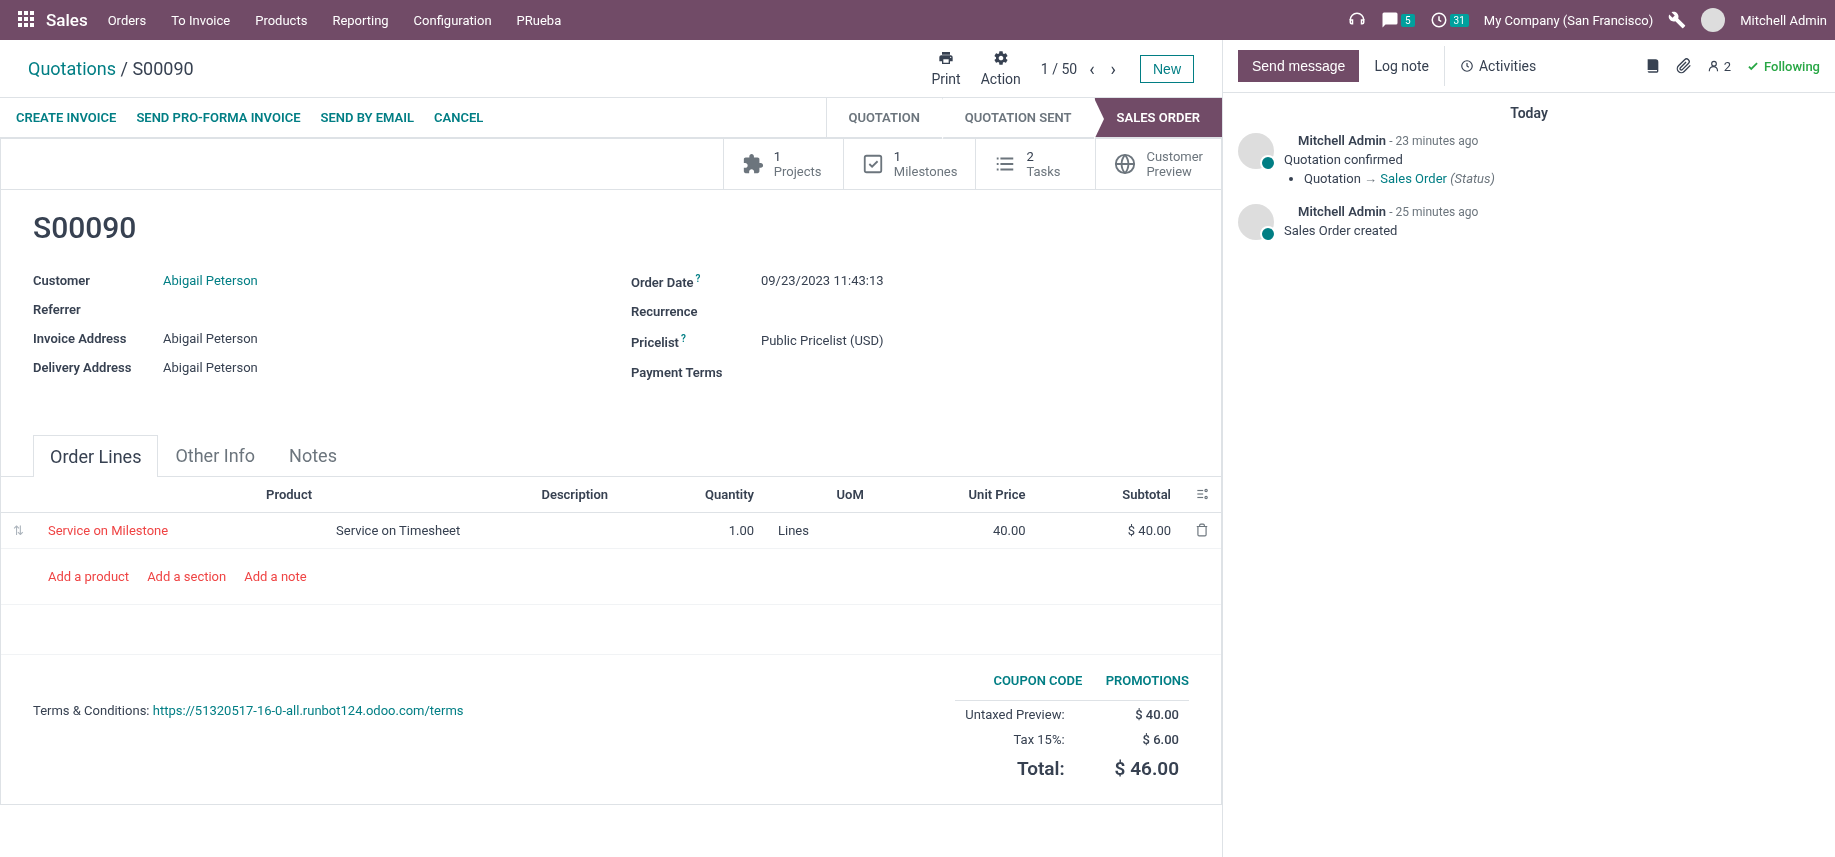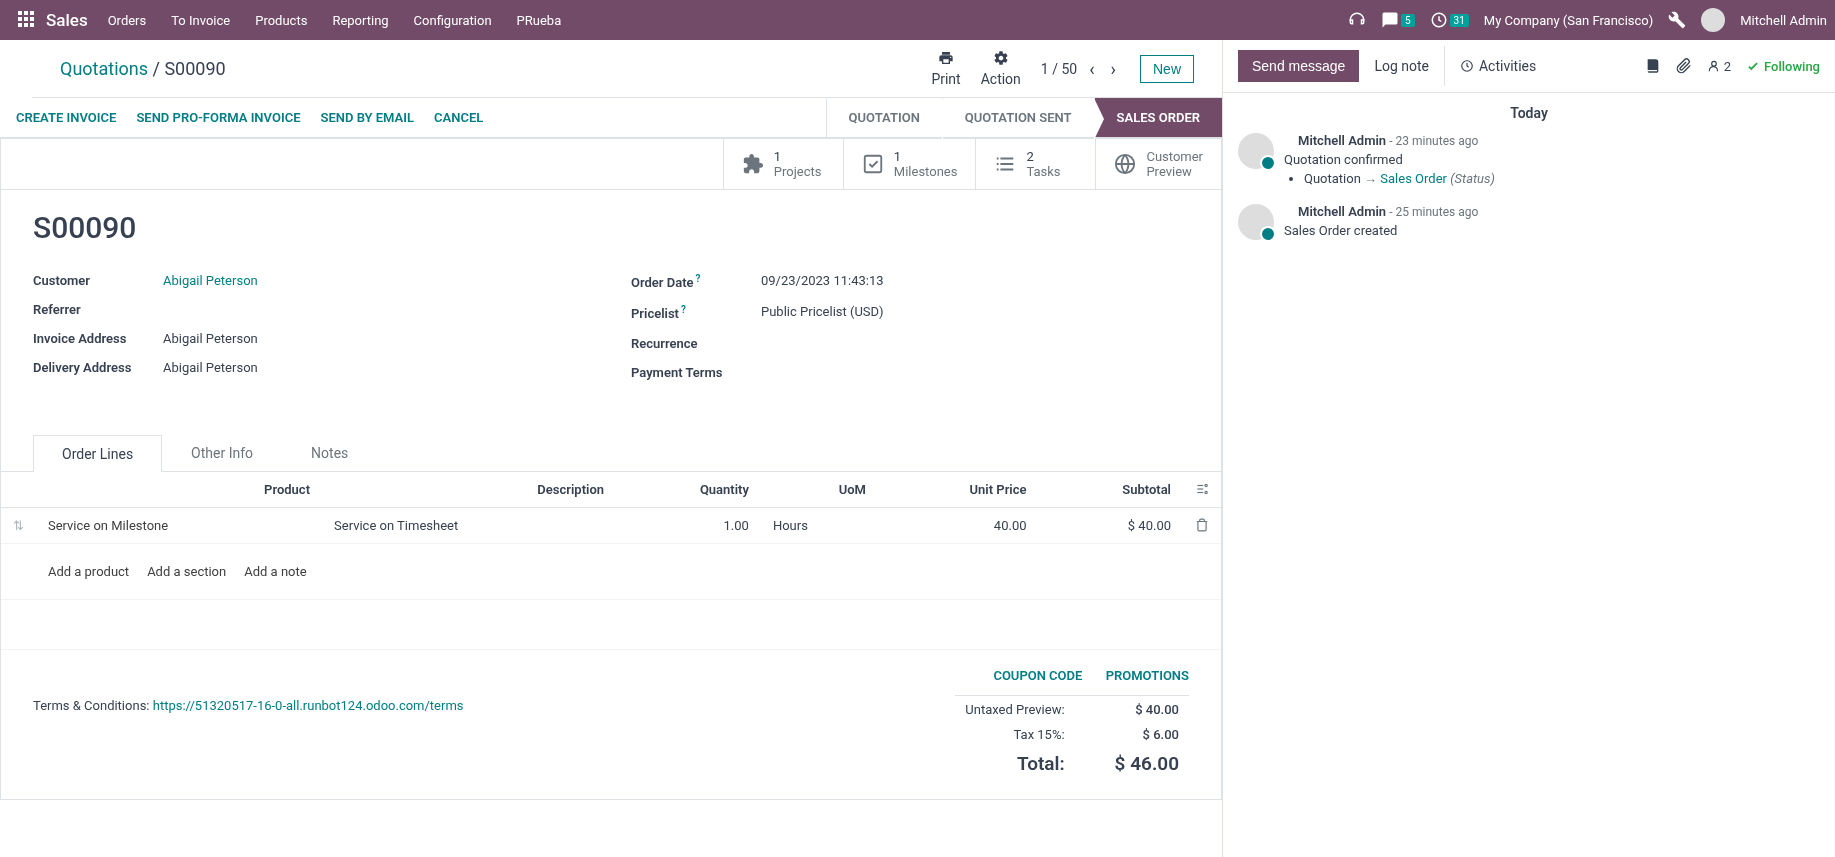--- a/index.html
+++ b/index.html
@@ -17,21 +17,21 @@
 .top-nav .company { font-size: 13px; }
 .top-nav .avatar { width: 24px; height: 24px; border-radius: 50%; background: #ddd; display: inline-block; }
 .top-nav .username { font-size: 13px; }
 
 
 .main-wrap { display: flex; height: calc(100vh - 40px); }
 .left-pane { flex: 1; overflow-y: auto; }
 .right-pane { width: 613px; border-left: 1px solid #dee2e6; display: flex; flex-direction: column; }
 
 
-.control-panel { display: flex; align-items: center; padding: 10px 28px; border-bottom: 1px solid #dee2e6; margin-left: 32px; }
+.control-panel { display: flex; align-items: center; padding: 10px 28px; border-bottom: 1px solid #dee2e6; }
 .breadcrumb { font-size: 18px; color: #374151; }
 .breadcrumb a { color: #017E84; text-decoration: none; }
 .control-panel .cp-right { margin-left: auto; display: flex; align-items: center; gap: 20px; }
 .cp-btn { display: flex; align-items: center; gap: 5px; color: #374151; cursor: pointer; font-size: 14px; flex-direction: column; }
 .pager { display: flex; align-items: center; gap: 8px; font-size: 14px; }
 .pager .nav-arrow { font-size: 18px; color: #374151; cursor: pointer; padding: 0 4px; }
 .new-btn { border: 1px solid #017E84; color: #017E84; background: #fff; padding: 5px 12px; font-size: 14px; cursor: pointer; }
 
 
 .status-bar { display: flex; align-items: center; border-bottom: 1px solid #dee2e6; }
@@ -60,29 +60,29 @@
 .form-grid { display: flex; gap: 40px; }
 .form-col { flex: 1; }
 .form-row { display: flex; margin-bottom: 14px; }
 .form-label { width: 130px; font-weight: 600; font-size: 13px; color: #374151; }
 .form-value { flex: 1; font-size: 13px; }
 .form-value a { color: #017E84; text-decoration: none; }
 .help-q { color: #017E84; font-size: 10px; vertical-align: super; margin-left: 2px; }
 
 
 .tabs { display: flex; border-bottom: 1px solid #dee2e6; margin-top: 20px; padding-left: 32px; }
-.tab { padding: 10px 28px; font-size: 14px; color: #6c757d; cursor: pointer; border: 1px solid transparent; border-bottom: none; }
+.tab { padding: 10px 16px; font-size: 18px; color: #6c757d; cursor: pointer; border: 1px solid transparent; border-bottom: none; }
 .tab.active { color: #374151; border-color: #dee2e6; background: #fff; position: relative; top: 1px; }
 
 
 .lines-table { width: 100%; border-collapse: collapse; }
 .lines-table th { text-align: right; padding: 10px 12px; font-weight: 600; font-size: 13px; border-bottom: 1px solid #dee2e6; }
 .lines-table th.num, .lines-table td.num { text-align: right; }
 .lines-table td { padding: 10px 12px; font-size: 13px; border-bottom: 1px solid #f1f3f5; }
-.lines-table td a { color: #404040; text-decoration: none; }
+.lines-table td a { color: #ef4444; text-decoration: none; }
 .handle-col { width: 30px; text-align: center; color: #adb5bd; }
 .trash-col { width: 30px; text-align: center; color: #6c757d; cursor: pointer; }
 .opt-col { width: 30px; text-align: center; color: #6c757d; }
 .add-links { padding: 10px 12px; display: flex; gap: 18px; border-bottom: 1px solid #dee2e6;}
 .add-links a { color: #017E84; text-decoration: none; font-size: 13px; }
 .spacer-row { height: 50px; border-bottom: 1px solid #dee2e6;}
 
 
 .totals-section { display: flex; padding: 18px 32px; }
 .terms { flex: 1; font-size: 13px; padding-top: 30px;}
@@ -296,26 +296,26 @@
                 <div class="form-label">Delivery Address</div>
                 <div class="form-value">Abigail Peterson</div>
               </div>
             </div>
             <div class="form-col">
               <div class="form-row">
                 <div class="form-label"><span>Order Date</span><span class="help-q">?</span></div>
                 <div class="form-value">09/23/2023 11:43:13</div>
               </div>
               <div class="form-row">
+                <div class="form-label">Recurrence</div>
+                <div class="form-value"></div>
+              </div>
+              <div class="form-row">
                 <div class="form-label"><span>Pricelist</span><span class="help-q">?</span></div>
                 <div class="form-value">Public Pricelist (USD)</div>
-              </div>
-              <div class="form-row">
-                <div class="form-label">Recurrence</div>
-                <div class="form-value"></div>
               </div>
               <div class="form-row">
                 <div class="form-label">Payment Terms</div>
                 <div class="form-value"></div>
               </div>
             </div>
           </div>
         </div>
 
         <div class="tabs">
@@ -344,21 +344,21 @@
                   </svg>
                 </th>
             </tr>
           </thead>
           <tbody>
             <tr>
               <td class="handle-col">⇅</td>
               <td><a href="#">Service on Milestone</a></td>
               <td>Service on Timesheet</td>
               <td class="num">1.00</td>
-              <td>Hours</td>
+              <td>Lines</td>
               <td class="num">40.00</td>
               <td class="num">$ 40.00</td>
               <td class="trash-col">
                   <svg width="14" height="14" viewBox="0 0 24 24" fill="none" stroke="#6c757d" stroke-width="2">
                     <path d="M3 6h18M8 6V4a2 2 0 012-2h4a2 2 0 012 2v2m3 0v14a2 2 0 01-2 2H7a2 2 0 01-2-2V6h14z"></path>
                   </svg>
                 </td>
             </tr>
             <tr>
               <td></td>

